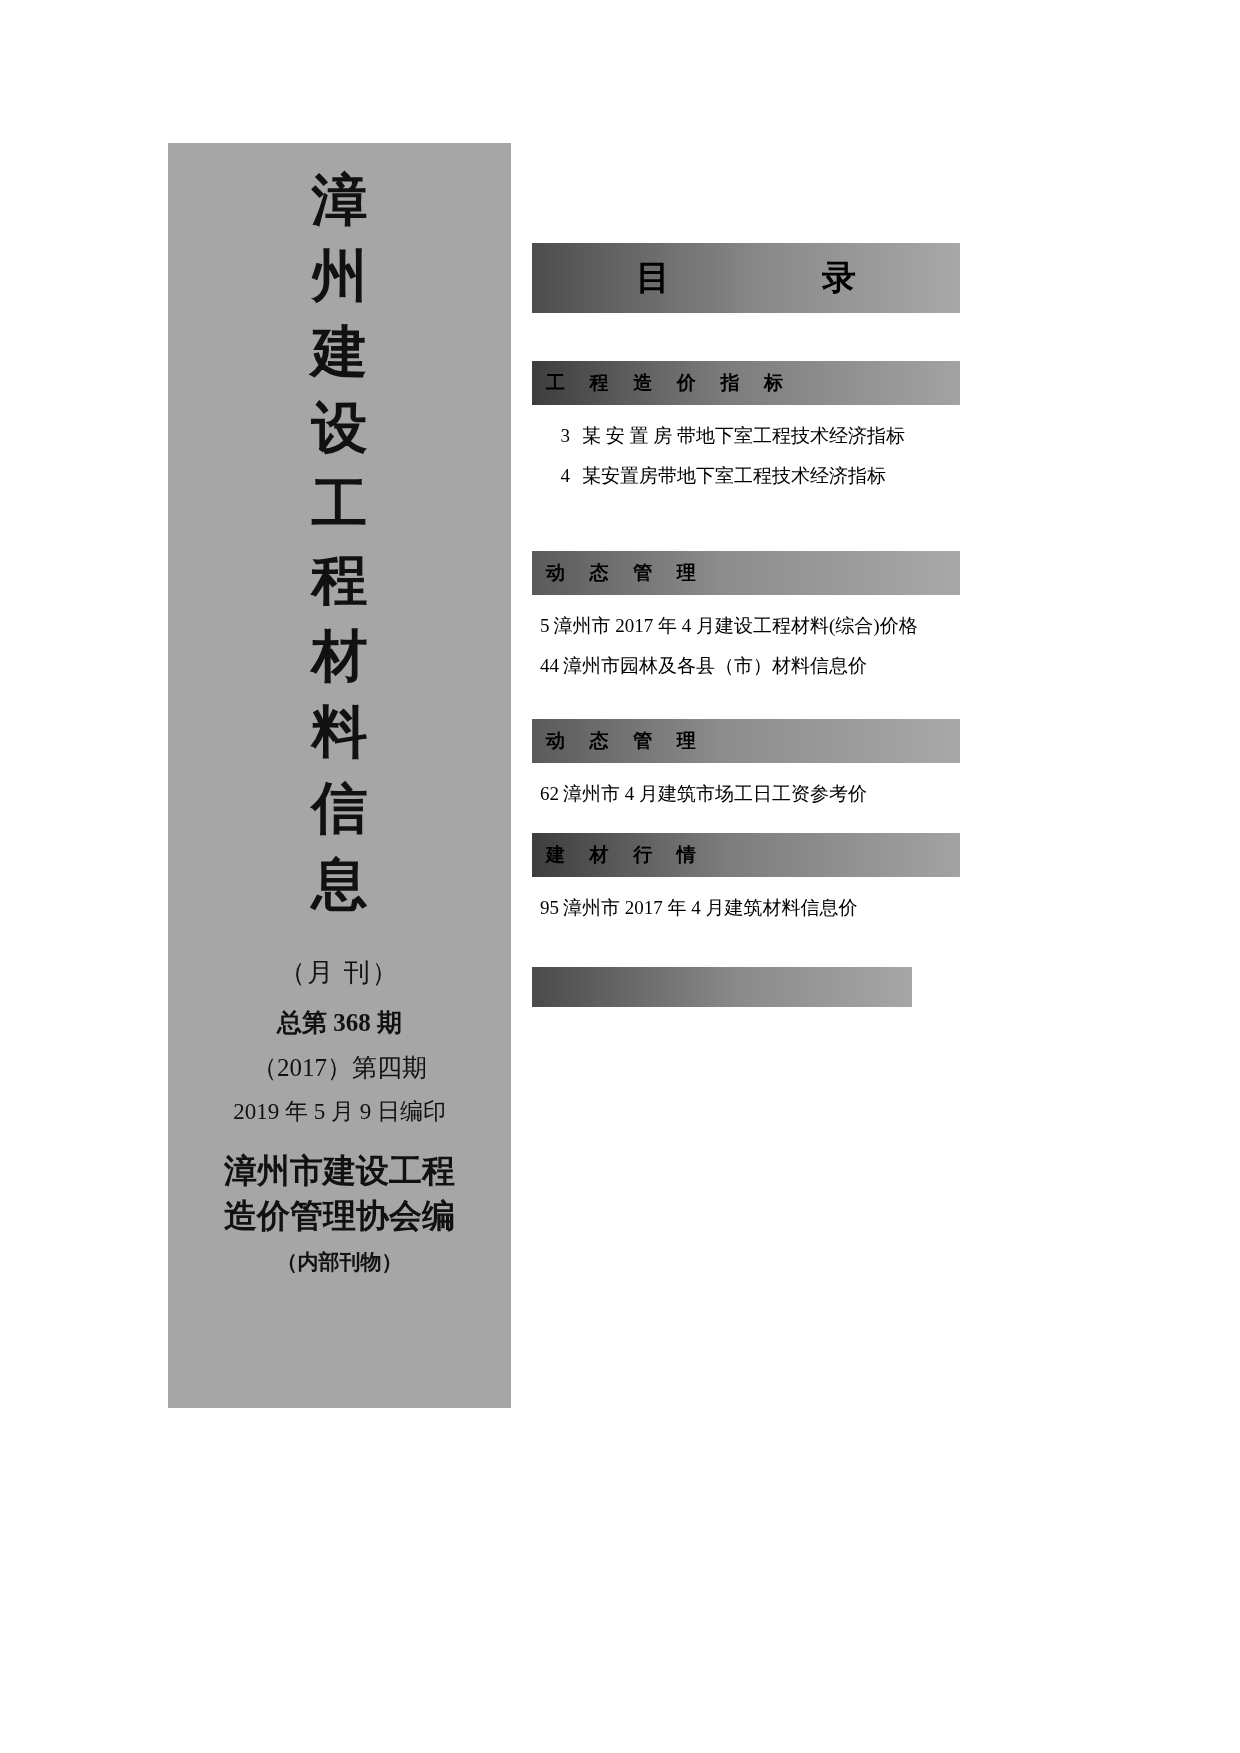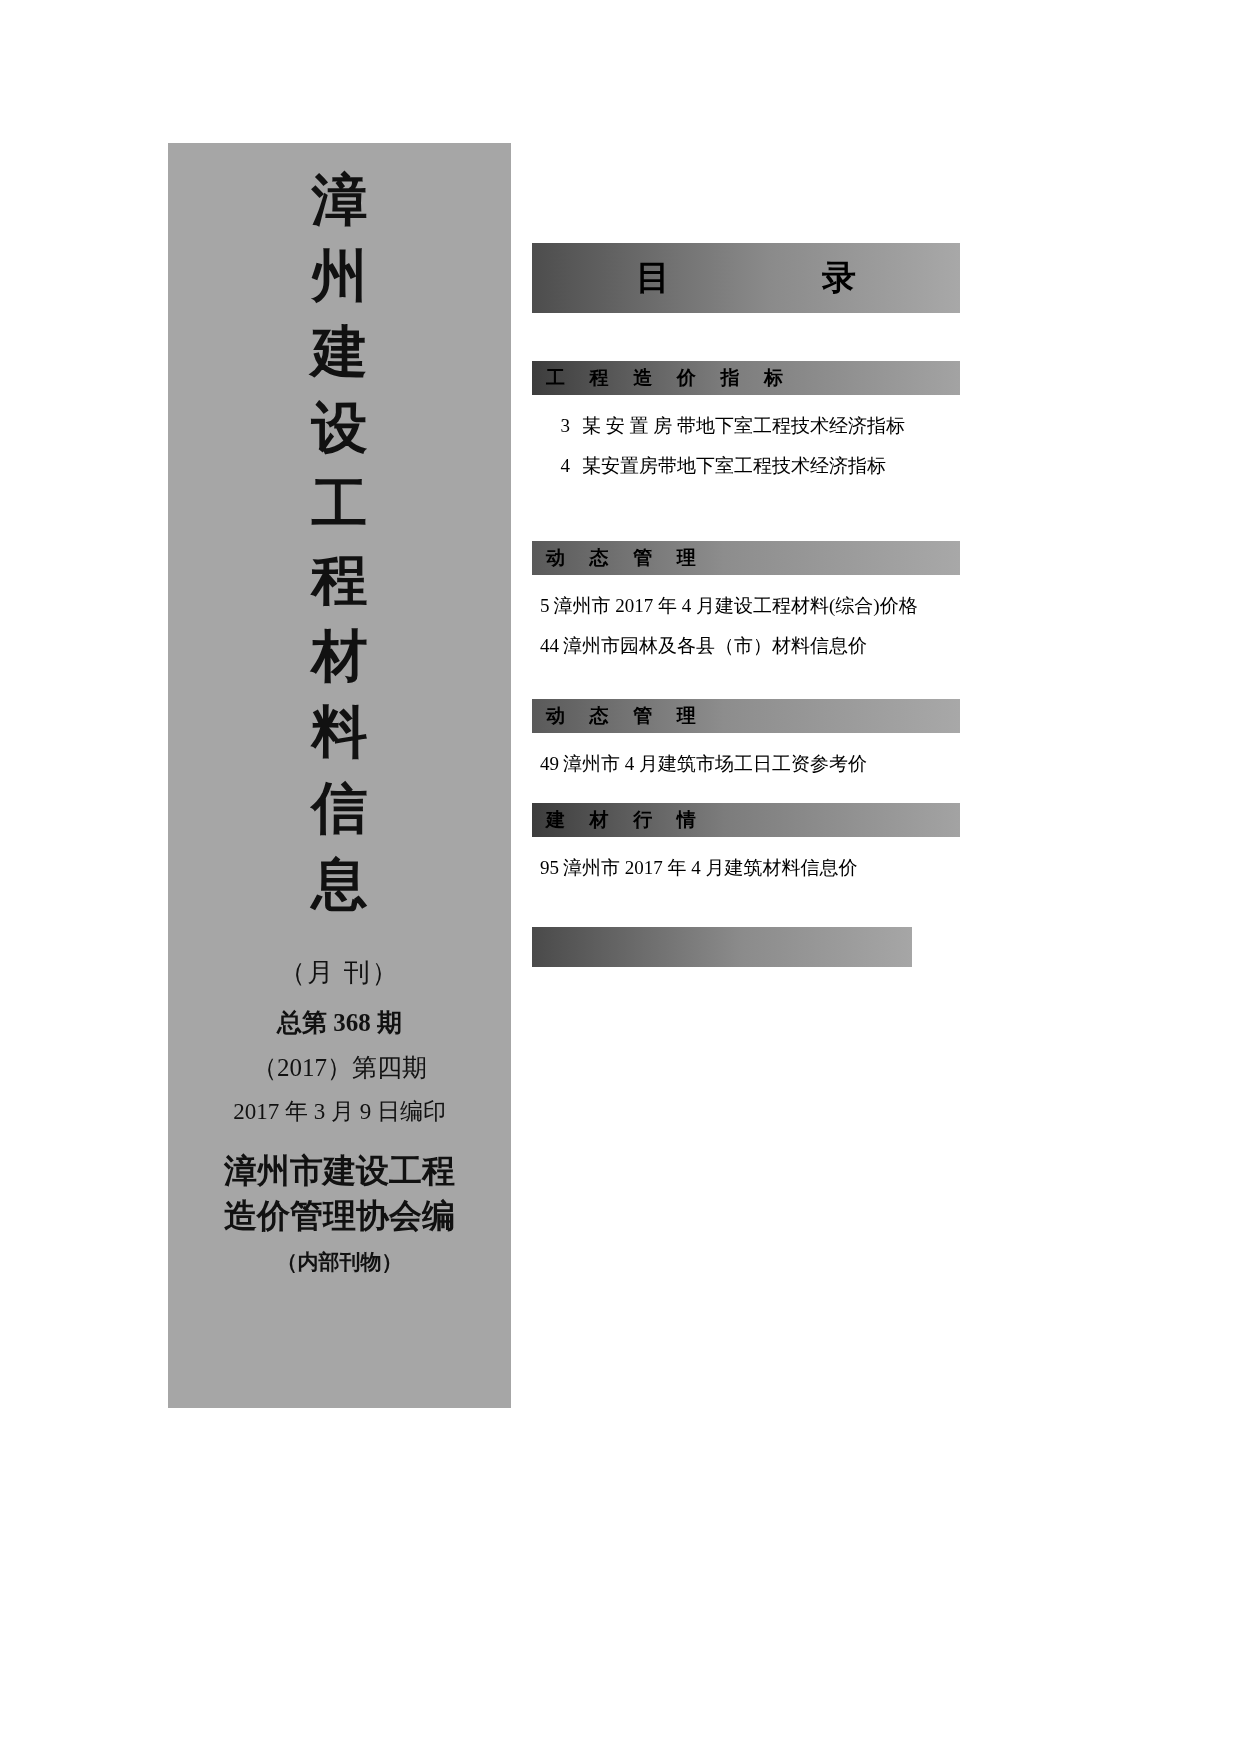--- a/index.html
+++ b/index.html
@@ -103,21 +103,21 @@
   .bar-title {
     font-family: "DejaVu Serif", "Liberation Serif", serif;
     font-weight: bold;
     font-size: 34px;
     letter-spacing: 28px;
     text-indent: 28px;
     color: #000;
   }
 
   .section-bar {
-    height: 34px;
+    height: 44px;
     display: flex;
     align-items: center;
     padding-left: 14px;
     box-sizing: border-box;
     background: linear-gradient(to right, #3d3d3d 0%, #7c7c7c 45%, #a3a3a3 100%);
   }
   .section-bar.light {
     background: linear-gradient(to right, #5a5a5a 0%, #8d8d8d 45%, #a8a8a8 100%);
   }
   .section-bar .label {
@@ -179,21 +179,21 @@
     <span>材</span>
     <span>料</span>
     <span>信</span>
     <span>息</span>
   </div>
 
   <div class="cover-sub">
     <div class="line-monthly">（月 刊）</div>
     <div class="line-issue">总第 368 期</div>
     <div class="line-year">（2017）第四期</div>
-    <div class="line-date">2017 年 3 月 9 日编印</div>
+    <div class="line-date">2019 年 5 月 9 日编印</div>
   </div>
 
   <div class="cover-org">
     <div>漳州市建设工程</div>
     <div>造价管理协会编</div>
   </div>
 
   <div class="cover-note">（内部刊物）</div>
 </div>
 
@@ -235,21 +235,21 @@
     </div>
   </div>
 
   <div class="spacer-md"></div>
 
   <div class="section-bar light">
     <div class="label">动 态 管 理</div>
   </div>
   <div class="entries">
     <div class="entry tight">
-      <span class="num">49</span>
+      <span class="num">62</span>
       <span class="txt">漳州市 4 月建筑市场工日工资参考价</span>
     </div>
   </div>
 
   <div class="spacer-sm"></div>
 
   <div class="section-bar">
     <div class="label">建 材 行 情</div>
   </div>
   <div class="entries">

